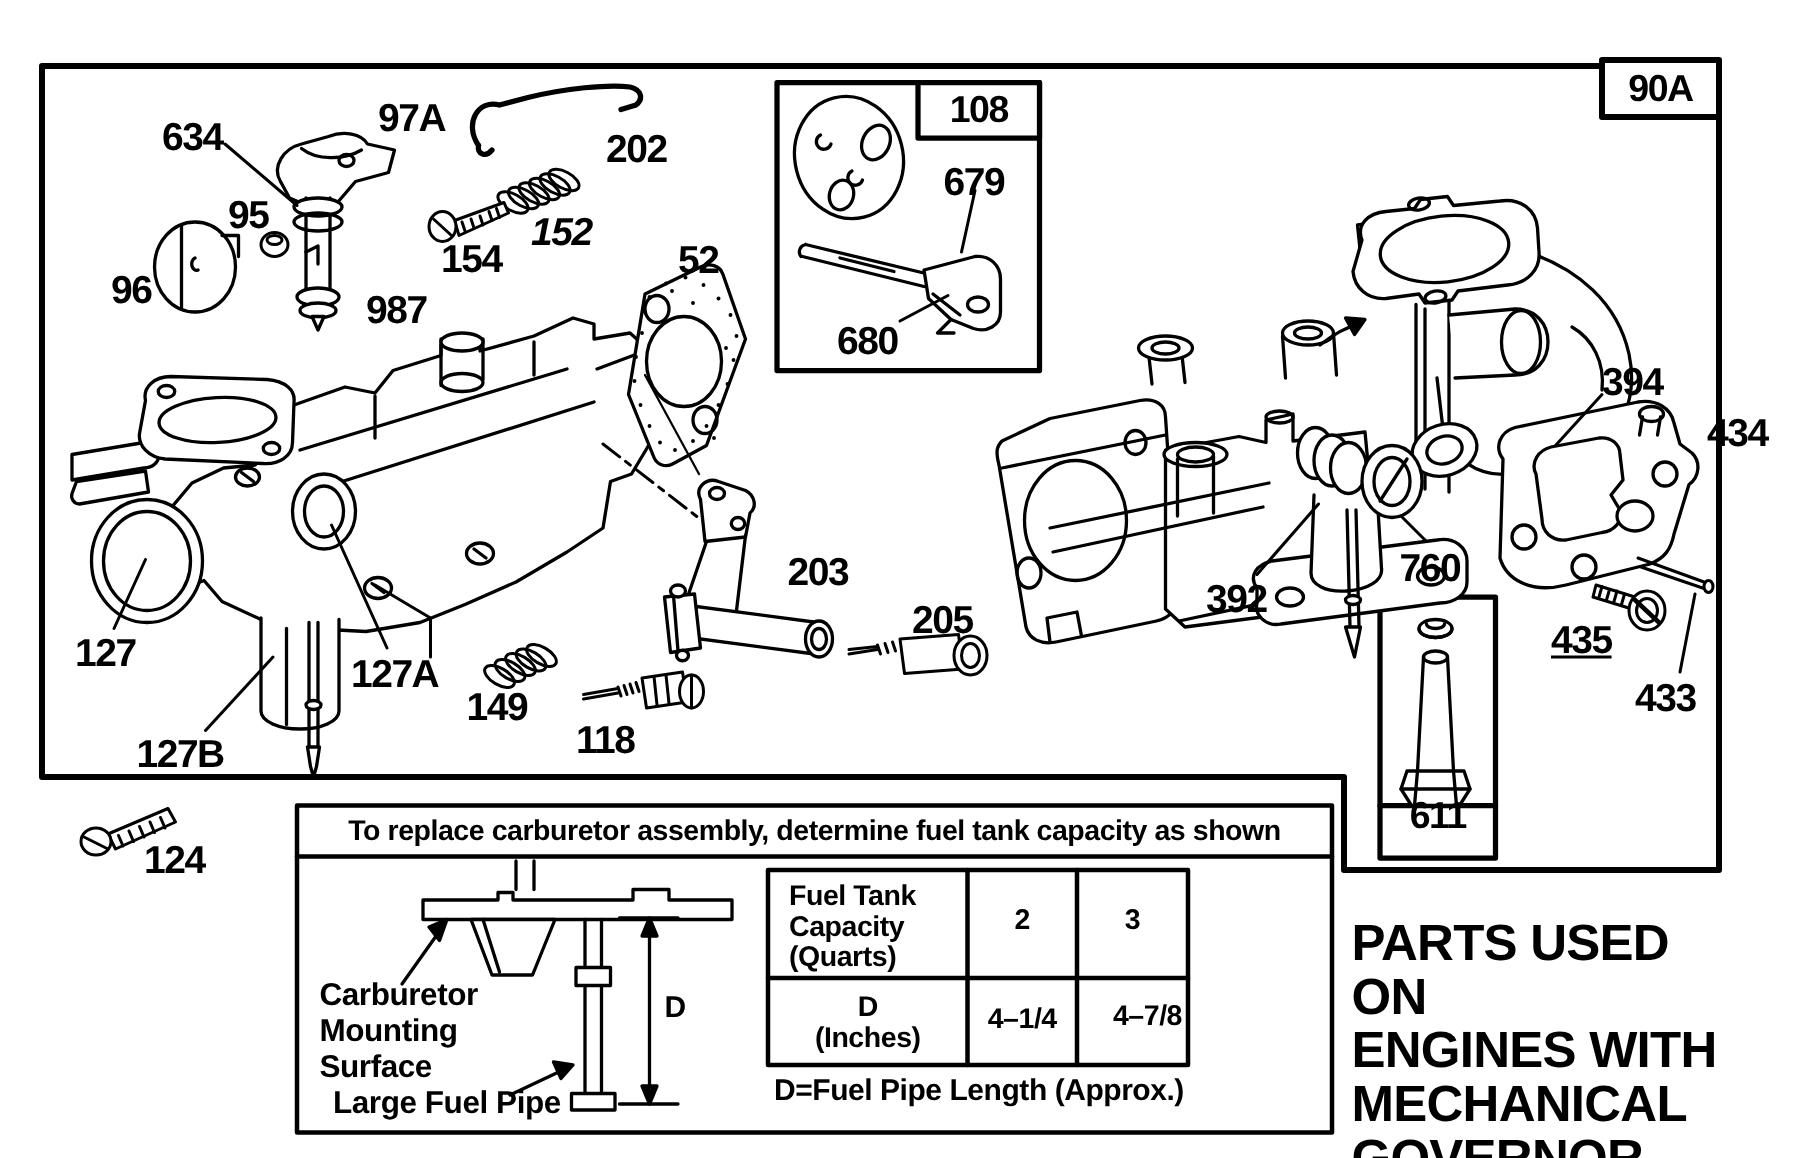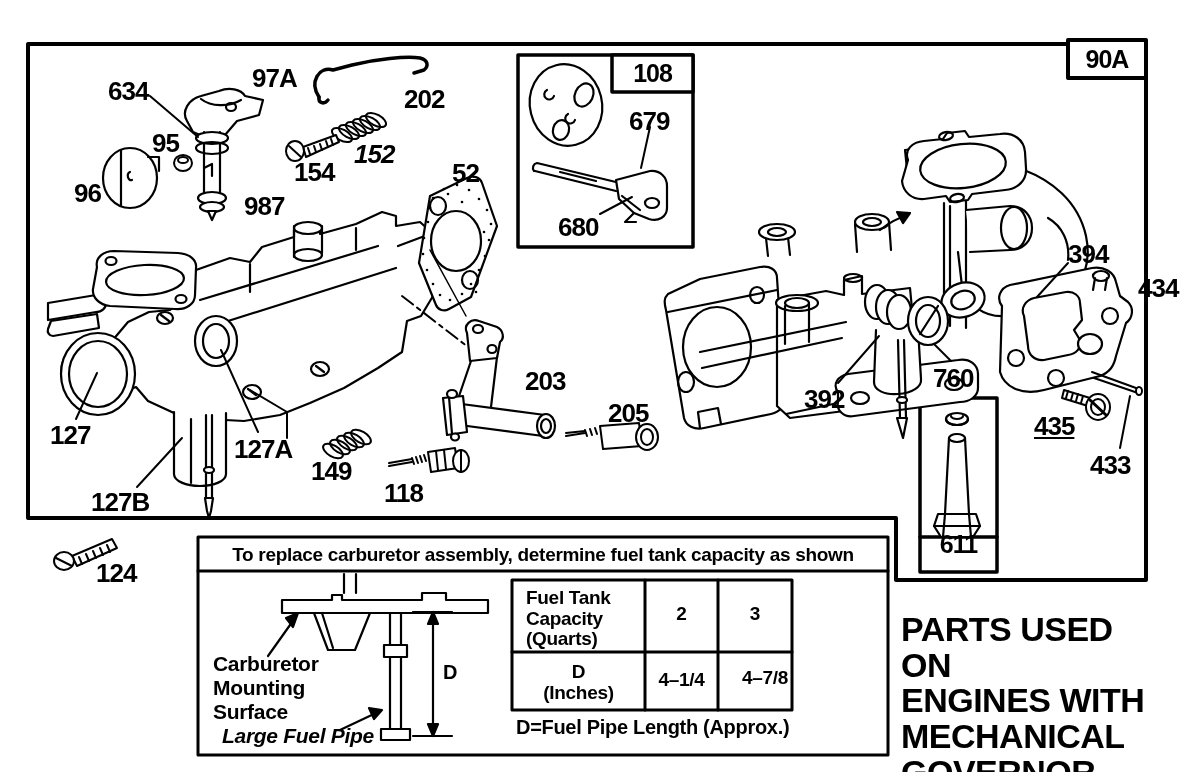--- a/index.html
+++ b/index.html
@@ -339,21 +339,21 @@
 <div class="txt plabel" style="left:933px;top:363px;">760</div>
 <div class="txt plabel" style="left:1068px;top:239px;">394</div>
 <div class="txt plabel" style="left:1094px;top:273px;margin-left:44px;">434</div>
 <div class="txt plabel" style="left:1034px;top:411px;text-decoration:underline;">435</div>
 <div class="txt plabel" style="left:1090px;top:450px;">433</div>
 
 <div class="txt panel-title" style="left:204px;top:544px;width:678px;">To replace carburetor assembly, determine fuel tank capacity as shown</div>
 <div class="txt small-label pre" style="left:213px;top:652px;width:120px;">Carburetor
 Mounting
 Surface</div>
-<div class="txt small-label" style="left:222px;top:724px;width:160px;font-style:italic;">Large Fuel Pipe</div>
+<div class="txt small-label" style="left:222px;top:724px;width:160px;">Large Fuel Pipe</div>
 <div class="txt note" style="left:443px;top:661px;">D</div>
 
 <div class="txt cell pre" style="left:526px;top:588px;width:115px;">Fuel Tank
 Capacity
 (Quarts)</div>
 <div class="txt cell center" style="left:645px;top:604px;width:73px;">2</div>
 <div class="txt cell center" style="left:718px;top:604px;width:74px;">3</div>
 <div class="txt cell center pre" style="left:512px;top:662px;width:133px;">D
 (Inches)</div>
 <div class="txt cell center" style="left:645px;top:670px;width:73px;">4–1/4</div>

